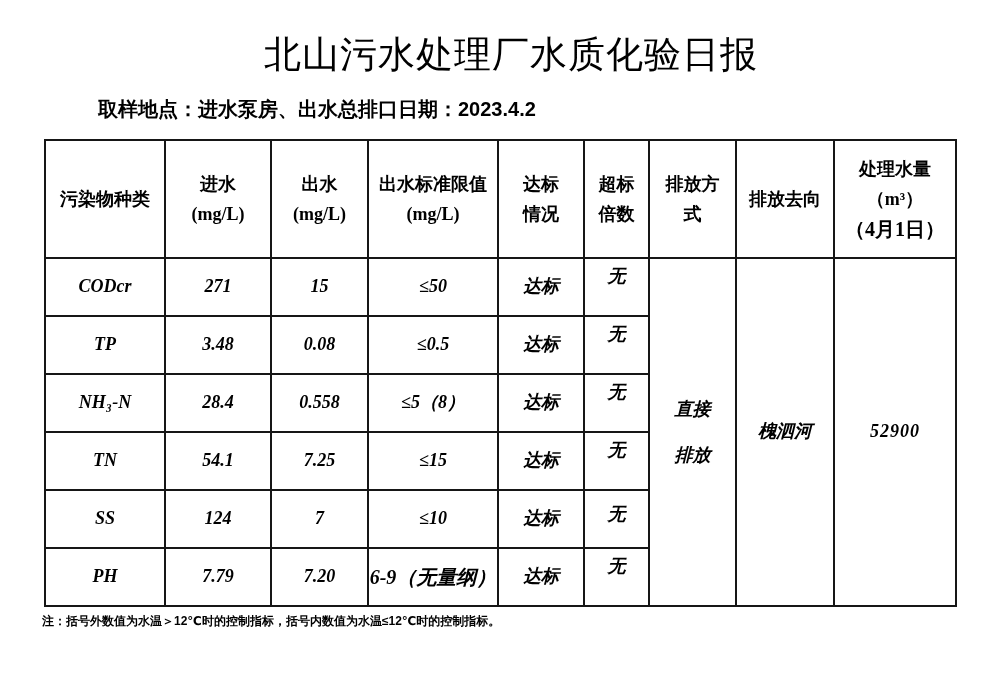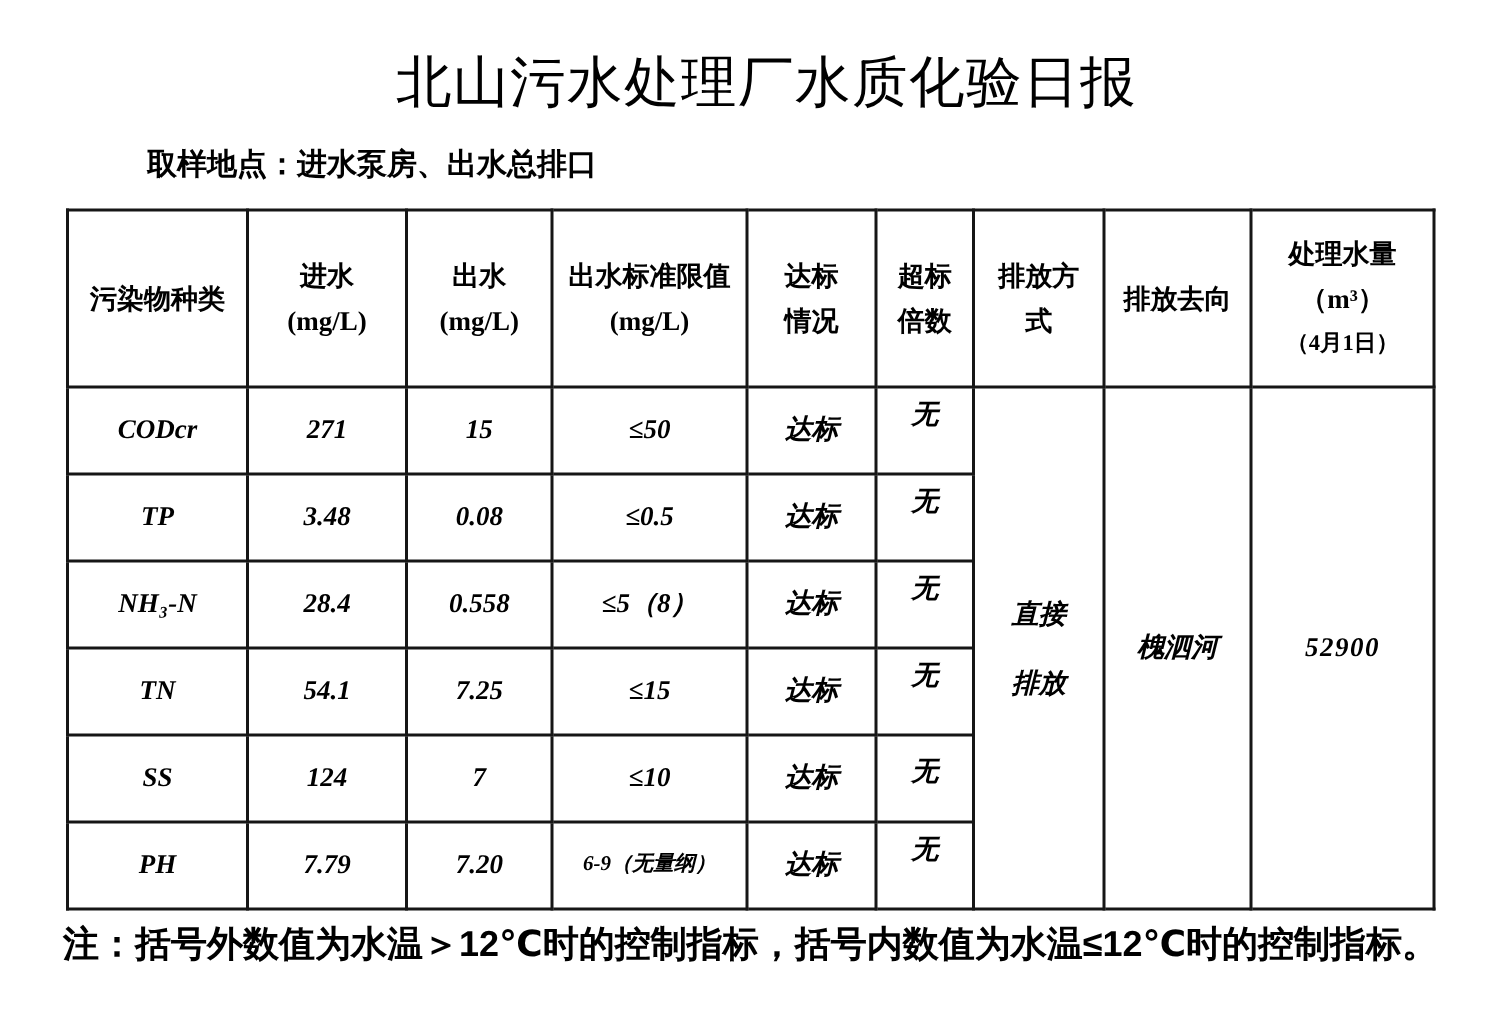--- a/index.html
+++ b/index.html
@@ -54,49 +54,50 @@
     vertical-align: middle;
     padding: 0;
     font-weight: 600;
     font-size: 18px;
     line-height: 1.55;
     overflow: hidden;
   }
   table.report thead tr { height: 118px; }
   table.report tbody tr { height: 58px; font-style: italic; }
   .hdr-line { line-height: 30px; }
-  .hdr-line.small { font-size: 15px; }
+  .hdr-line.small { font-size: 20px; }
   .exceed-val {
     display: inline-block;
     transform: translateY(-10px);
   }
   .mode-line { line-height: 26px; }
   .mode-line.first { margin-bottom: 20px; }
   td.volume-cell {
     font-size: 29px;
     letter-spacing: 1px;
   }
   .footnote {
     position: absolute;
     top: 613px;
     left: 42px;
-    font-size: 24px;
+    font-size: 12px;
     font-weight: 700;
     font-family: "Liberation Sans", "DejaVu Sans", sans-serif;
   }
 </style>
 </head>
 <body>
 
 <div class="page">
 
   <h1 class="title">北山污水处理厂水质化验日报</h1>
 
   <div class="meta-row">
     <span>取样地点：进水泵房、出水总排口</span>
+    <span>日期：2023.4.2</span>
   </div>
 
   <table class="report">
     <colgroup>
       <col style="width:120px">
         <col style="width:106px">
         <col style="width:97px">
       <col style="width:130px">
         <col style="width:86px">
         <col style="width:65px">
@@ -187,21 +188,21 @@
         <td>124</td>
         <td>7</td>
         <td>≤10</td>
         <td>达标</td>
         <td><span class="exceed-val" style="transform:translateY(-4px)">无</span></td>
       </tr>
       <tr>
         <td>PH</td>
         <td>7.79</td>
         <td>7.20</td>
-        <td style="font-size:14px">6-9（无量纲）</td>
+        <td style="font-size:20px">6-9（无量纲）</td>
         <td>达标</td>
         <td><span class="exceed-val">无</span></td>
       </tr>
     </tbody>
   </table>
 
   <div class="footnote">注：括号外数值为水温＞12℃时的控制指标，括号内数值为水温≤12℃时的控制指标。</div>
 
 </div>
 

